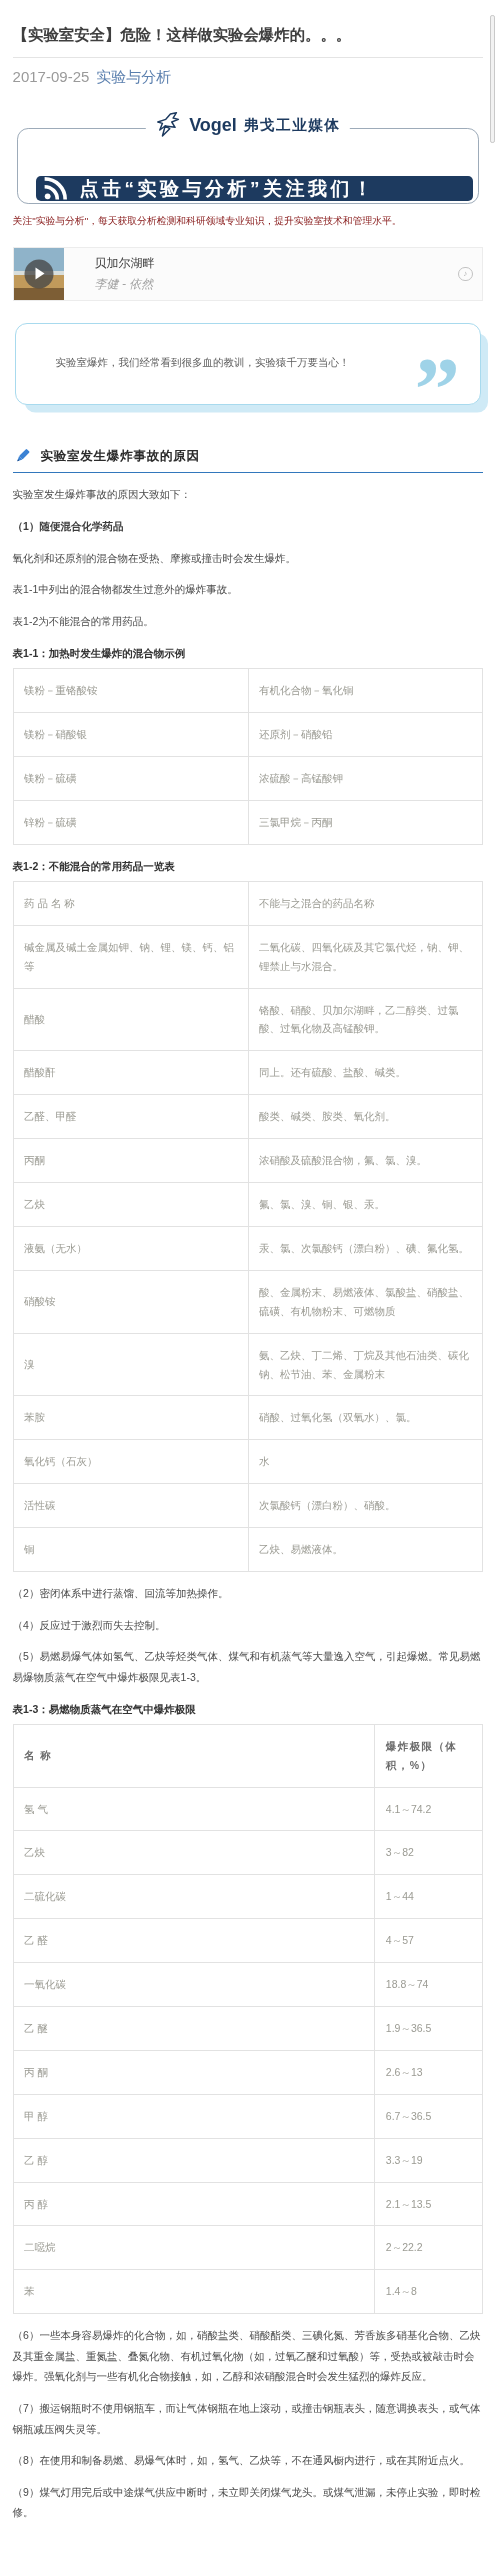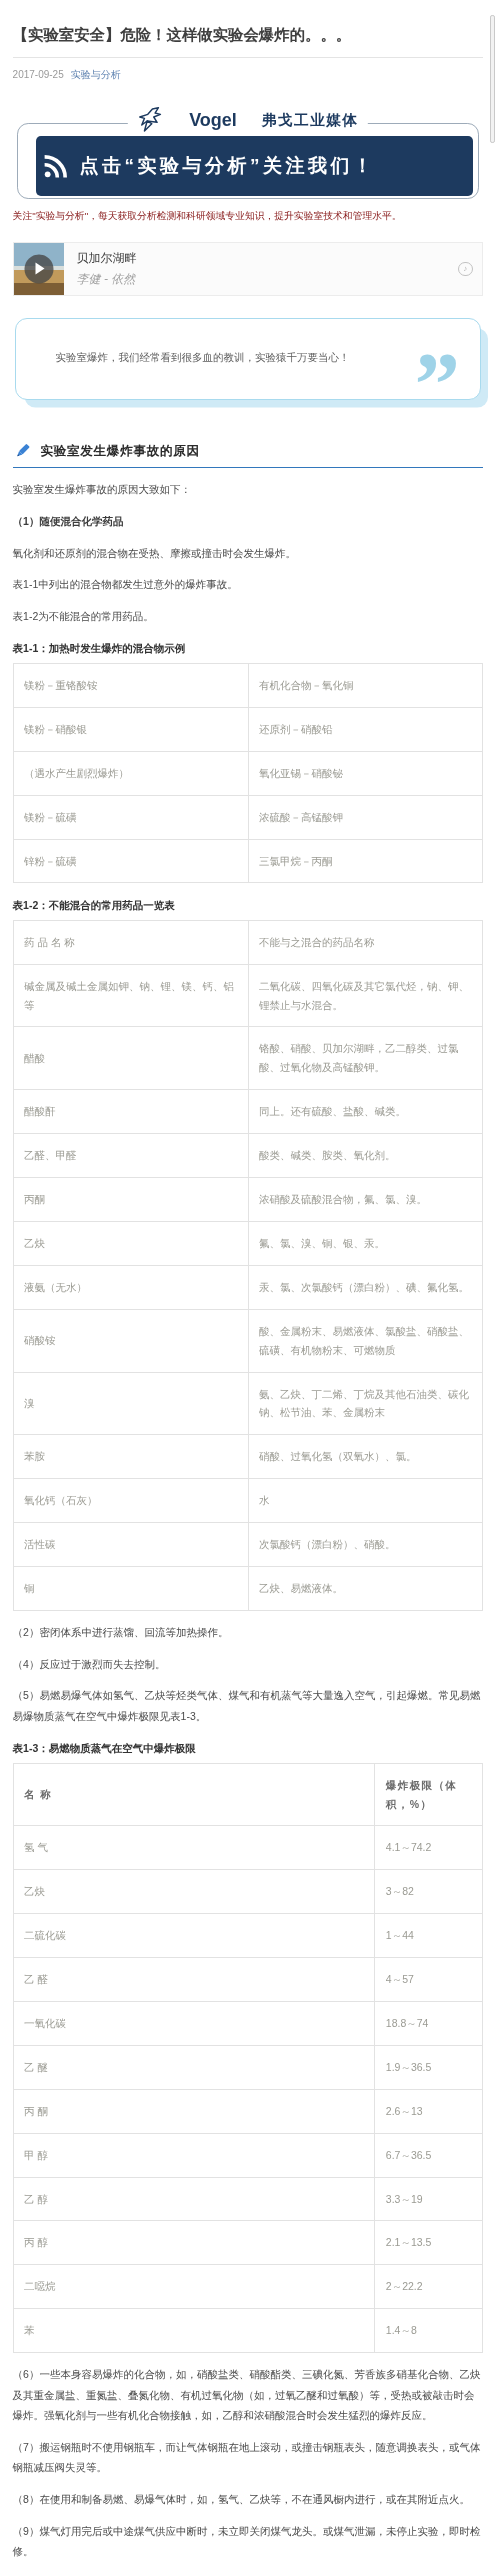--- a/index.html
+++ b/index.html
@@ -8,49 +8,49 @@
   .content{padding:0 12.6px;}
 
   
   .scrollbar{position:absolute;top:0;right:0;width:5.6px;height:100%;}
   .scrollbar-thumb{position:absolute;top:15.4px;right:0.7px;width:3.5px;height:126px;
         border:0.7px solid #c9c9c9;background:#f2f2f2;border-radius:2.1px;}
 
   
   h1.title{margin:0;padding:24px 0 11.2px 0;font-size:15.4px;line-height:1.4;color:#3f3f3f;font-weight:bold;}
   .title-divider{border-top:0.7px solid #e4e4e4;height:0;}
-  .meta{padding:9.8px 0 0 0;font-size:10px;}
+  .meta{padding:9.8px 0 0 0;font-size:15px;}
   .meta .date{color:#9a9a9a;margin-right:7px;}
   .meta .cat{color:#5a7fae;text-decoration:none;cursor:pointer;}
 
   
   .logo-box{position:relative;margin:41px 4.9px 0 4.9px;height:74px;
         border:0.7px solid #9dabb9;border-radius:11.2px;}
   .logo-lockup{position:absolute;left:50%;top:-17px;transform:translateX(-50%);
-        background:#fff;padding:0 9.8px;display:flex;align-items:center;white-space:nowrap;gap:18px;}
+        background:#fff;padding:0 9.8px;display:flex;align-items:center;white-space:nowrap;}
   .logo-lockup svg{display:block;margin-right:7px;}
   .brand{font-size:18px;font-weight:bold;color:#1d3a5f;letter-spacing:0;}
   .brand-cn{font-size:14.7px;font-weight:bold;color:#1d3a5f;margin-left:7px;letter-spacing:1.4px;}
-  .follow-banner{position:absolute;left:18px;right:4.2px;bottom:1.4px;height:60px;
+  .follow-banner{position:absolute;left:18px;right:4.2px;bottom:1.4px;height:25px;
         background:#1d3a5f;border-radius:4.9px;display:flex;align-items:center;cursor:pointer;}
   .follow-banner svg{margin:0 9.8px 0 4.2px;flex:0 0 auto;}
   .follow-text{color:#fff;font-size:19px;font-weight:bold;letter-spacing:3.5px;white-space:nowrap;}
 
   .follow-note{margin:9.8px 0 0 0;font-size:9.8px;color:#8b2020;line-height:1.6;}
 
   
   .audio{margin-top:18px;border:0.7px solid #ececec;background:#fbfbfb;height:52px;
         display:flex;align-items:center;cursor:pointer;}
   .album{position:relative;width:50px;height:52px;flex:0 0 auto;
         background:linear-gradient(#8fb3c9 0 44%,#d8dedc 44% 52%,#c19a5b 52% 76%,#7d5e35 76% 100%);}
   .play{position:absolute;left:50%;top:50%;transform:translate(-50%,-50%);
         width:29px;height:29px;border-radius:50%;background:rgba(70,70,70,.78);}
   .play::after{content:"";position:absolute;left:11.2px;top:8.4px;border-style:solid;
         border-width:6.3px 0 6.3px 9.8px;border-color:transparent transparent transparent #fff;}
-  .audio-info{margin-left:13px;flex:1 1 auto;}
+  .audio-info{margin-left:31px;flex:1 1 auto;}
   .audio-title{font-size:12px;color:#3c3c3c;margin:0 0 3.5px 0;}
   .audio-artist{font-size:12px;color:#a2a2a2;margin:0;font-style:italic;}
   .audio-src{flex:0 0 auto;margin-right:9.8px;width:12.6px;height:12.6px;border:0.7px solid #c2c2c2;
         border-radius:50%;color:#b5b5b5;font-size:7.7px;line-height:12.6px;text-align:center;cursor:pointer;}
 
   
   .quote{position:relative;margin:22.4px 2.8px 42px 2.8px;border:1.4px solid #a8daee;border-radius:12px;
         background:#fff;padding:29px 32px 32px 39px;
         box-shadow:8.4px 9px 0 -1.4px #cfeaf6;}
   .quote-text{font-size:10.5px;color:#5d5d5d;margin:0;line-height:1.8;}
@@ -146,24 +146,20 @@
         <tbody>
           <tr>
             <td>镁粉－重铬酸铵</td>
             <td>有机化合物－氧化铜</td>
           </tr>
           <tr>
             <td>镁粉－硝酸银</td>
             <td>还原剂－硝酸铅</td>
           </tr>
           <tr>
-            <td>（遇水产生剧烈爆炸）</td>
-            <td>氧化亚锡－硝酸铋</td>
-          </tr>
-          <tr>
             <td>镁粉－硫磺</td>
             <td>浓硫酸－高锰酸钾</td>
           </tr>
           <tr>
             <td>锌粉－硫磺</td>
             <td>三氯甲烷－丙酮</td>
           </tr>
         </tbody>
       </table>
 

